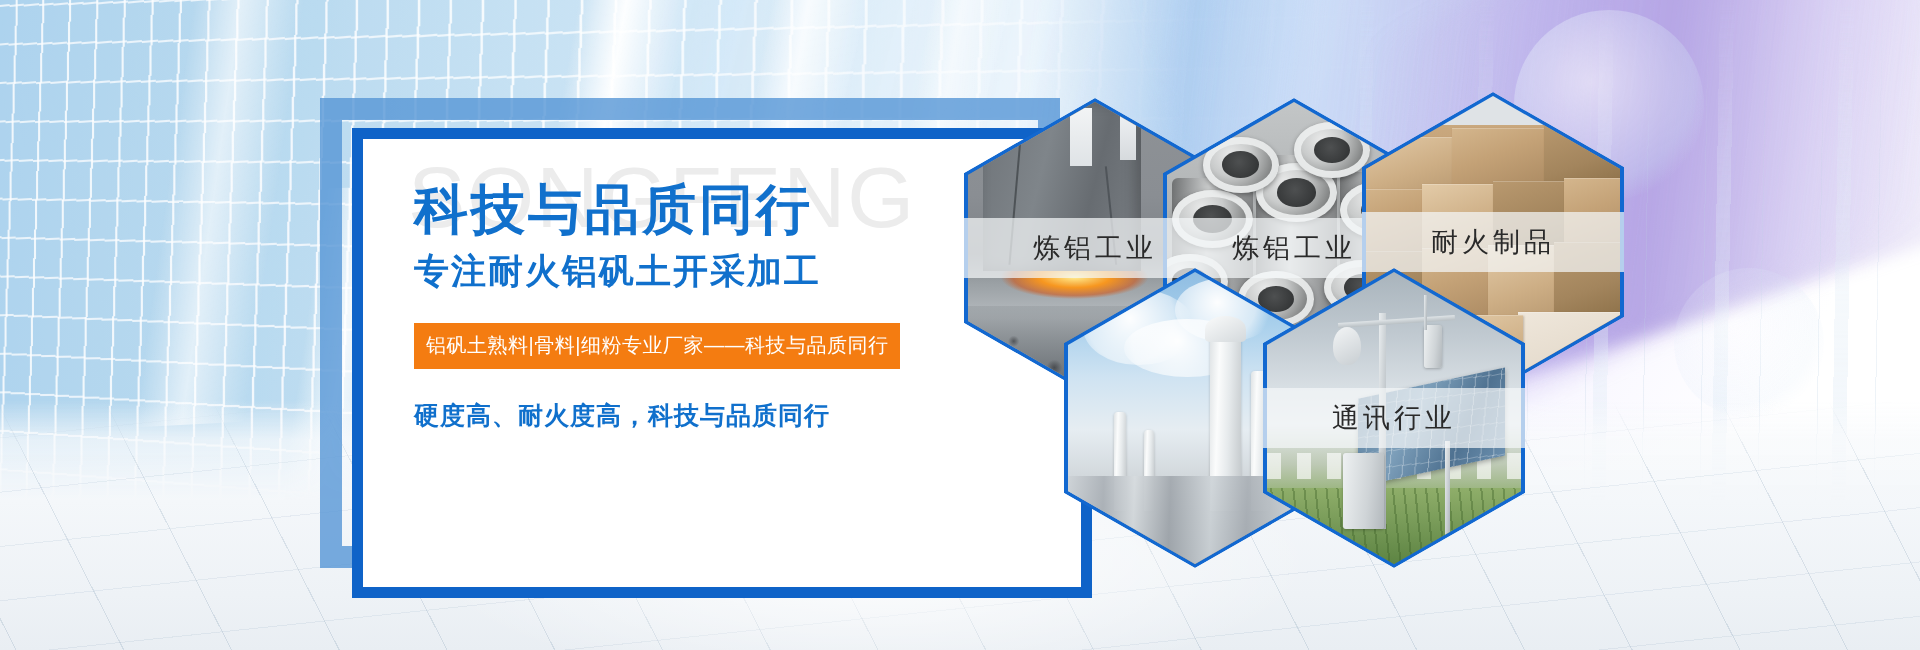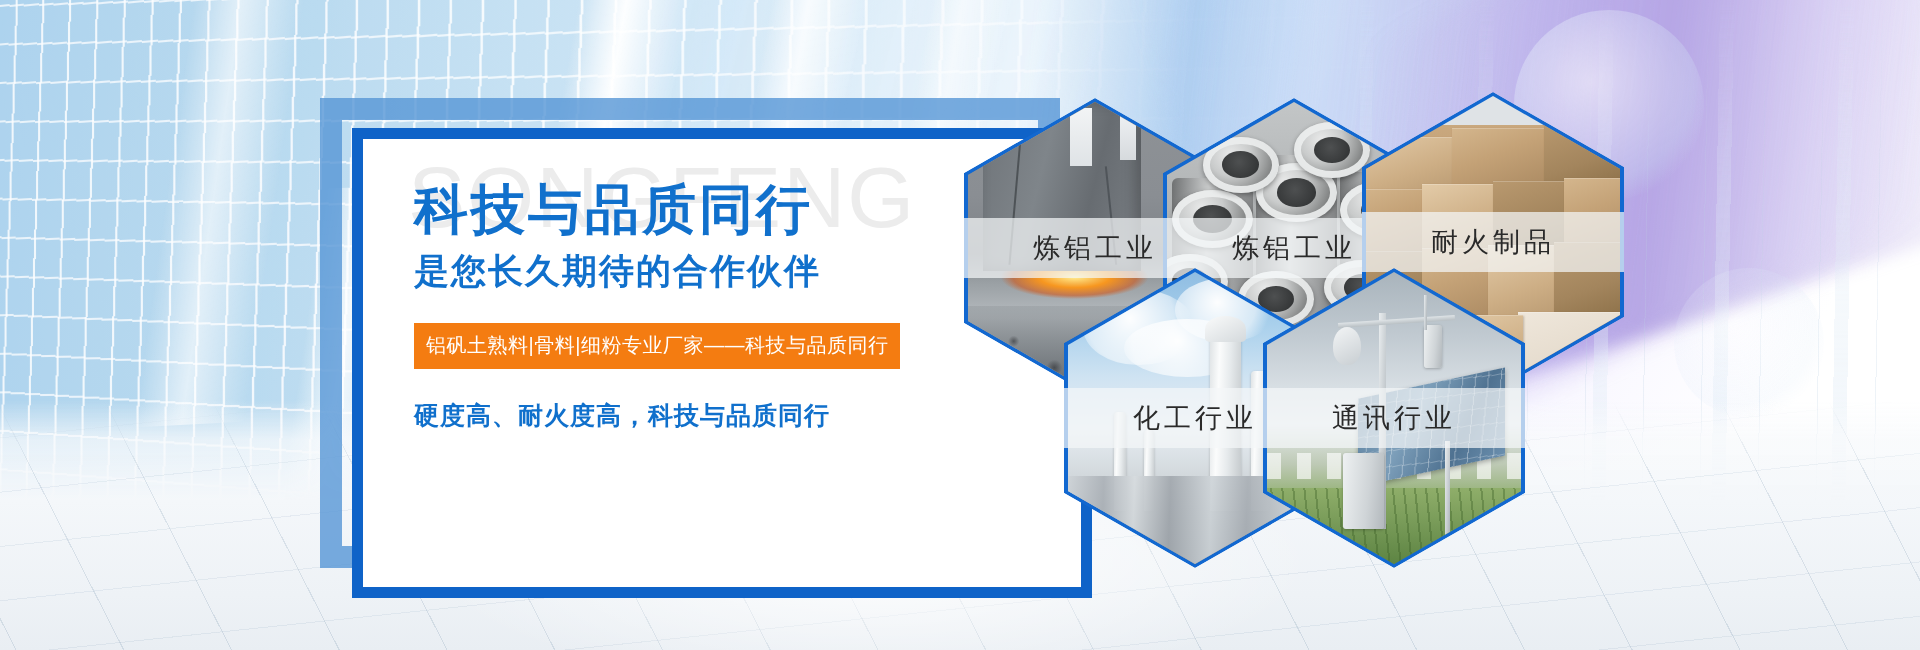--- a/index.html
+++ b/index.html
@@ -425,21 +425,21 @@
   <div class="floor"></div>
   <div class="floor-lines"></div>
   <div class="floor-glow"></div>
 
   <div class="panel-outer"></div>
   <div class="panel-inner"></div>
 
   <div class="panel-content">
     <div class="watermark">SONGFENG</div>
     <div class="headline">科技与品质同行</div>
-    <div class="subhead">是您长久期待的合作伙伴</div>
+    <div class="subhead">专注耐火铝矾土开采加工</div>
     <div class="orange-bar">铝矾土熟料|骨料|细粉专业厂家——科技与品质同行</div>
     <div class="feature">硬度高、耐火度高，科技与品质同行</div>
   </div>
 
   <div class="hex-grid">
 
     <div class="hex" style="left:964px; top:98px;">
       <div class="hex-border"></div>
       <div class="hex-img">
         <div class="ph ph-smelt">
@@ -506,21 +506,20 @@
           <div class="cld" style="left:42%; top:2%;  width:40%; height:22%;"></div>
           <div class="cld" style="left:22%; top:16%; width:50%; height:20%;"></div>
           <div class="tower" style="left:56%; top:20%; width:12%; height:62%;"></div>
           <div class="cap" style="left:54%; top:15%; width:16%; height:9%;"></div>
           <div class="tower" style="left:72%; top:34%; width:7%;  height:48%;"></div>
           <div class="tower" style="left:18%; top:48%; width:5%;  height:34%;"></div>
           <div class="tower" style="left:30%; top:54%; width:4%;  height:28%;"></div>
           <div class="plant"></div>
         </div>
       </div>
-      <div class="hex-label">化工行业</div>
     </div>
 
     <div class="hex" style="left:1263px; top:268px;">
       <div class="hex-border"></div>
       <div class="hex-img">
         <div class="ph ph-tel">
           <div class="field"></div>
           <div class="tents"></div>
           <div class="panel" style="left:36%; top:38%; width:58%; height:30%;"></div>
           <div class="mast" style="left:44%; top:14%; width:7px; height:74%;"></div>

